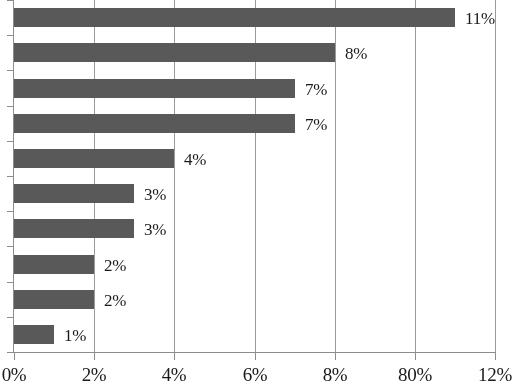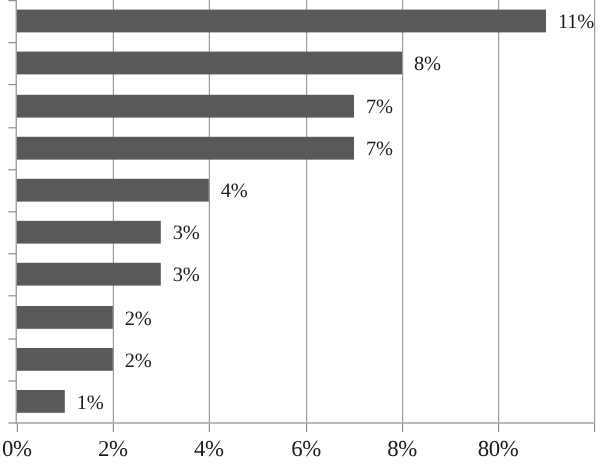--- a/index.html
+++ b/index.html
@@ -200,15 +200,16 @@
     </div>
 
   <div id="x-tick-labels">
 
   <div class="x-tick-label" style="left: 14px; color: rgb(26, 26, 26);">0%</div>
       <div class="x-tick-label" style="left: 94px; color: rgb(26, 26, 26);">2%</div>
       <div class="x-tick-label" style="left: 174px; color: rgb(26, 26, 26);">4%</div>
       <div class="x-tick-label" style="left: 255px; color: rgb(26, 26, 26);">6%</div>
       <div class="x-tick-label" style="left: 335px; color: rgb(26, 26, 26);">8%</div>
       <div class="x-tick-label" style="left: 415px; color: rgb(26, 26, 26);">80%</div>
+      <div class="x-tick-label" style="left: 495px; color: rgb(26, 26, 26);">12%</div>
     </div>
 
 </div>
 
 </body></html>

